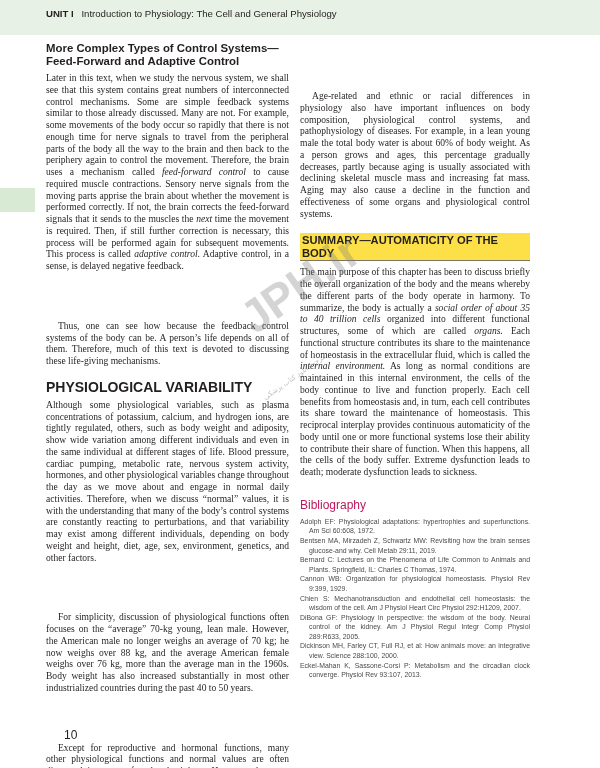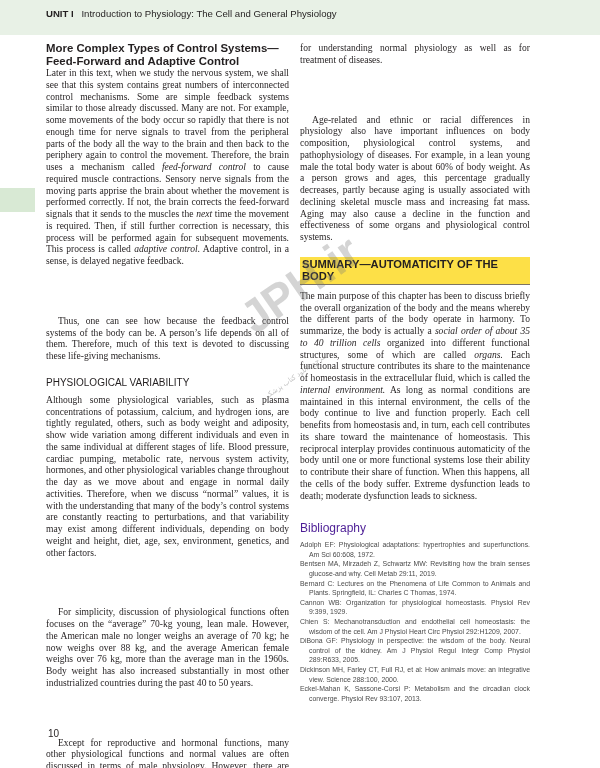--- a/index.html
+++ b/index.html
@@ -22,58 +22,59 @@
     background: #d8e9d4;
   }
 
   .col { position: absolute; top: 42px; width: 243px; }
   .col-left { left: 46px; }
   .col-right { left: 300px; width: 230px; }
 
   h2.sub {
     font-family: "Liberation Sans", "DejaVu Sans", sans-serif;
     font-weight: bold; font-size: 11.4px; line-height: 12.5px; color: #231f20;
+    margin-bottom: 5px;
   }
   h2.major {
     font-family: "Liberation Sans", "DejaVu Sans", sans-serif;
-    font-weight: normal; font-size: 10px; line-height: 13px; color: #231f20;
+    font-weight: bold; font-size: 14px; line-height: 13px; color: #231f20;
     margin: 14px 0 5px 0;
   }
   .summary-box {
     background: #fde047; border-bottom: 1.5px solid #7d7463;
     padding: 1px 2px 1px 2px; margin: 14px 0 5px 0;
   }
   .summary-box h2 {
     font-family: "Liberation Sans", "DejaVu Sans", sans-serif;
     font-weight: bold; font-size: 11.2px; line-height: 12.5px; color: #231f20;
   }
 
   p.body {
     font-size: 9.55px; line-height: 11.75px; text-align: justify;
     hyphens: auto; color: #231f20;
   }
   p.body.indent { text-indent: 12px; margin-top: 48px; }
   p.body em { }
 
   h3.biblio-title {
     font-family: "Liberation Sans", "DejaVu Sans", sans-serif;
-    font-weight: normal; font-size: 12px; color: #4c1d95;
+    font-weight: normal; font-size: 12px; color: #be185d;
     margin: 20px 0 5px 0;
   }
   ul.biblio { list-style: none; }
   ul.biblio li {
     font-family: "Liberation Sans", "DejaVu Sans", sans-serif;
     font-size: 6.9px; line-height: 9.6px; color: #4a4a4a;
     padding-left: 9px; text-indent: -9px; text-align: justify;
   }
 
   .page-number {
-    position: absolute; left: 48px; top: 728px;
+    position: absolute; left: 64px; top: 728px;
     font-family: "Liberation Sans", "DejaVu Sans", sans-serif;
-    font-size: 10px; color: #231f20;
+    font-size: 12px; color: #231f20;
   }
 
   .watermark {
     position: absolute; left: 230px; top: 300px;
     transform: rotate(-35deg); transform-origin: left top;
     font-family: "Liberation Sans", "DejaVu Sans", sans-serif;
     font-weight: bold; font-size: 46px; color: rgba(120,120,120,0.32);
     pointer-events: none; white-space: nowrap;
   }
   .watermark-sub {
@@ -99,21 +100,20 @@
   <p class="body"><span>Later in this text, when we study the nervous system, we shall see that this system contains great numbers of interconnected control mechanisms. Some are simple feedback systems similar to those already discussed. Many are not. For example, some movements of the body occur so rapidly that there is not enough time for nerve signals to travel from the peripheral parts of the body all the way to the brain and then back to the periphery again to control the movement. Therefore, the brain uses a mechanism called </span><em>feed-forward control</em><span> to cause required muscle contractions. Sensory nerve signals from the moving parts apprise the brain about whether the movement is performed correctly. If not, the brain corrects the feed-forward signals that it sends to the muscles the </span><em>next</em><span> time the movement is required. Then, if still further correction is necessary, this process will be performed again for subsequent movements. This process is called </span><em>adaptive control.</em><span> Adaptive control, in a sense, is delayed negative feedback.</span></p>
   <p class="body indent">Thus, one can see how because the feedback control systems of the body can be. A person’s life depends on all of them. Therefore, much of this text is devoted to discussing these life-giving mechanisms.</p>
 
   <h2 class="major">PHYSIOLOGICAL VARIABILITY</h2>
   <p class="body">Although some physiological variables, such as plasma concentrations of potassium, calcium, and hydrogen ions, are tightly regulated, others, such as body weight and adiposity, show wide variation among different individuals and even in the same individual at different stages of life. Blood pressure, cardiac pumping, metabolic rate, nervous system activity, hormones, and other physiological variables change throughout the day as we move about and engage in normal daily activities. Therefore, when we discuss “normal” values, it is with the understanding that many of the body’s control systems are constantly reacting to perturbations, and that variability may exist among different individuals, depending on body weight and height, diet, age, sex, environment, genetics, and other factors.</p>
   <p class="body indent">For simplicity, discussion of physiological functions often focuses on the “average” 70-kg young, lean male. However, the American male no longer weighs an average of 70 kg; he now weighs over 88 kg, and the average American female weighs over 76 kg, more than the average man in the 1960s. Body weight has also increased substantially in most other industrialized countries during the past 40 to 50 years.</p>
   <p class="body indent">Except for reproductive and hormonal functions, many other physiological functions and normal values are often discussed in terms of male physiology. However, there are clearly differences in male and female physiology beyond the obvious differences that relate to reproduction. These differences can have important consequences</p>
 </div>
 
 <div class="col col-right">
-  <p class="body">for understanding normal physiology as well as for treatment of diseases.</p>
   <p class="body indent">Age-related and ethnic or racial differences in physiology also have important influences on body composition, physiological control systems, and pathophysiology of diseases. For example, in a lean young male the total body water is about 60% of body weight. As a person grows and ages, this percentage gradually decreases, partly because aging is usually associated with declining skeletal muscle mass and increasing fat mass. Aging may also cause a decline in the function and effectiveness of some organs and physiological control systems.</p>
 
   <div class="summary-box">
     <h2>SUMMARY—AUTOMATICITY OF THE BODY</h2>
   </div>
   <p class="body"><span>The main purpose of this chapter has been to discuss briefly the overall organization of the body and the means whereby the different parts of the body operate in harmony. To summarize, the body is actually a </span><em>social order of about 35 to 40 trillion cells</em><span> organized into different functional structures, some of which are called </span><em>organs.</em><span> Each functional structure contributes its share to the maintenance of homeostasis in the extracellular fluid, which is called the </span><em>internal environment.</em><span> As long as normal conditions are maintained in this internal environment, the cells of the body continue to live and function properly. Each cell benefits from homeostasis and, in turn, each cell contributes its share toward the maintenance of homeostasis. This reciprocal interplay provides continuous automaticity of the body until one or more functional systems lose their ability to contribute their share of function. When this happens, all the cells of the body suffer. Extreme dysfunction leads to death; moderate dysfunction leads to sickness.</span></p>
 
   <h3 class="biblio-title">Bibliography</h3>
   <ul class="biblio">
     <li>Adolph EF: Physiological adaptations: hypertrophies and superfunctions. Am Sci 60:608, 1972.</li>

